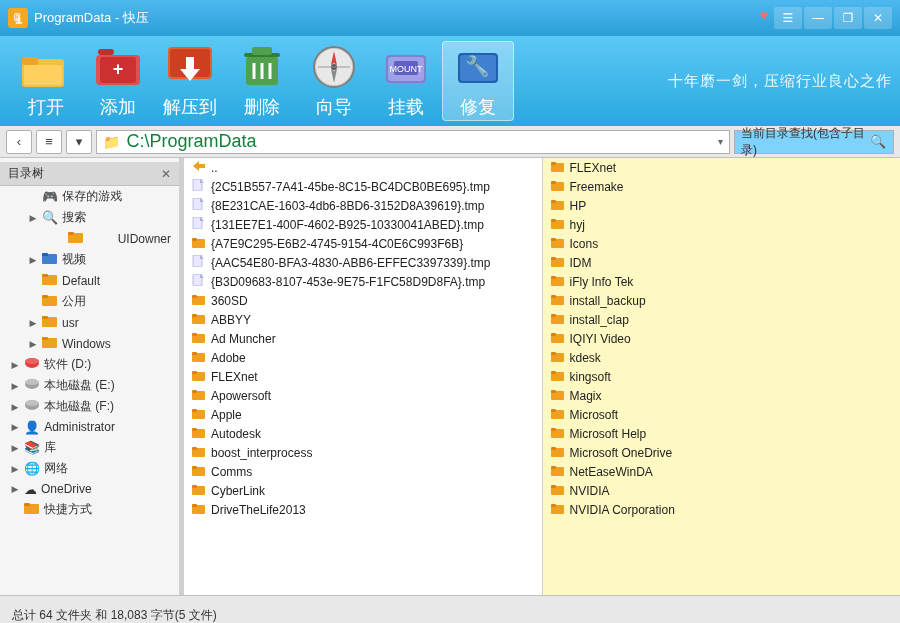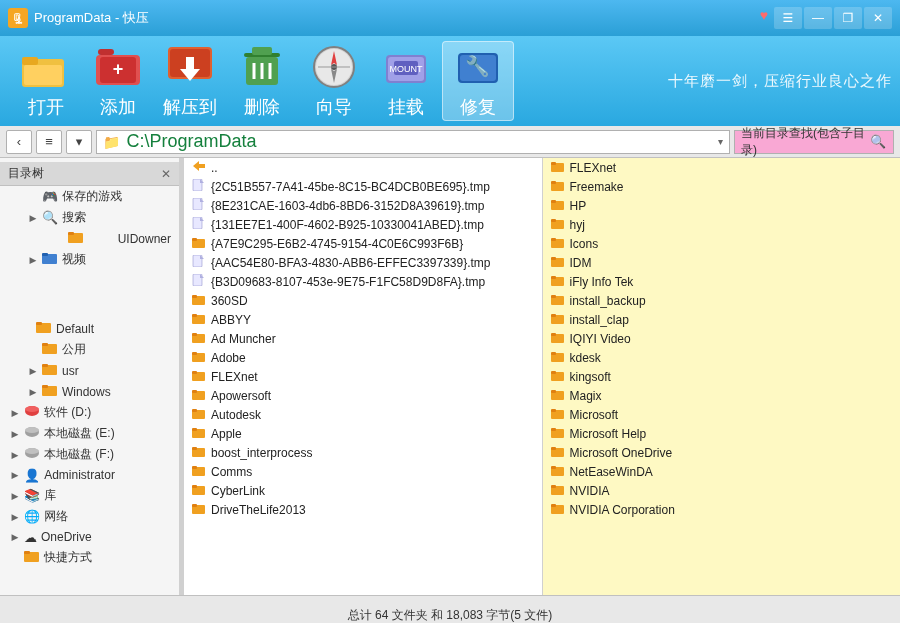--- a/index.html
+++ b/index.html
@@ -107,21 +107,21 @@
       gap: 6px;
     }
     .path-folder-icon { color: #f0a020; font-size: 14px; }
     .path-text { flex: 1; color: #15803d; font-size: 18px; }
     .path-dropdown {
       color: #666; font-size: 10px; cursor: pointer;
     }
     .search-box {
       width: 160px; height: 24px;
       border: 1px solid #b0b0b0;
-      background: #f9a8d4;
+      background: #7dd3fc;
       padding: 0 6px;
       font-size: 12px;
       display: flex; align-items: center;
     }
     .search-text { flex: 1; color: #333; font-size: 12px; }
     .search-icon { color: #666; font-size: 13px; cursor: pointer; }
 
     
     .main-content {
       display: flex;
@@ -193,21 +193,21 @@
     .statusbar {
       height: 28px;
       background: #e8e8e8;
       border-top: 1px solid #c0c0c0;
       display: flex;
       align-items: center;
       padding: 0 12px;
       font-size: 12px;
       color: #333;
     }
-    .statusbar-text { flex: 1; text-align: center; margin-top: 12px; }
+    .statusbar-text { flex: 1; text-align: left; margin-top: 12px; }
 
     
     ::-webkit-scrollbar { width: 8px; height: 8px; }
     ::-webkit-scrollbar-track { background: #f0f0f0; }
     ::-webkit-scrollbar-thumb { background: #b0b0b0; border-radius: 4px; }
 
     
     .splitter {
       width: 4px;
       background: #d0d0d0;
@@ -363,21 +363,21 @@
           <span class="tree-label">UIDowner</span>
         </div>
         <div class="tree-item" style="padding-left: 26px;">
           <span class="tree-expand">▶</span>
           <span class="tree-icon"><svg width="16" height="14" viewBox="0 0 16 14">
               <rect x="0" y="3" width="15" height="10" rx="1" fill="#4080d0"></rect>
               <rect x="0" y="2" width="6" height="3" rx="1" fill="#2060b0"></rect>
             </svg></span>
           <span class="tree-label">视频</span>
         </div>
-        <div class="tree-item" style="padding-left: 20px; margin-top: 48px;">
+        <div class="tree-item" style="padding-left: 26px;">
           <span class="tree-expand"></span>
           <span class="tree-icon"><svg width="16" height="14" viewBox="0 0 16 14">
               <rect x="0" y="3" width="15" height="10" rx="1" fill="#f0a020"></rect>
               <rect x="0" y="2" width="6" height="3" rx="1" fill="#e08010"></rect>
             </svg></span>
           <span class="tree-label">Default</span>
         </div>
         <div class="tree-item" style="padding-left: 26px;">
           <span class="tree-expand"></span>
           <span class="tree-icon"><svg width="16" height="14" viewBox="0 0 16 14">
@@ -550,28 +550,28 @@
               <rect x="0" y="3" width="13" height="9" rx="1" fill="#f0a020"></rect>
               <rect x="0" y="2" width="5" height="3" rx="1" fill="#e08010"></rect>
             </svg></span>
           <span class="file-item-name">Apowersoft</span>
         </div>
         <div class="file-item">
           <span class="file-item-icon"><svg width="14" height="12" viewBox="0 0 14 12">
               <rect x="0" y="3" width="13" height="9" rx="1" fill="#f0a020"></rect>
               <rect x="0" y="2" width="5" height="3" rx="1" fill="#e08010"></rect>
             </svg></span>
+          <span class="file-item-name">Apple</span>
+        </div>
+        <div class="file-item">
+          <span class="file-item-icon"><svg width="14" height="12" viewBox="0 0 14 12">
+              <rect x="0" y="3" width="13" height="9" rx="1" fill="#f0a020"></rect>
+              <rect x="0" y="2" width="5" height="3" rx="1" fill="#e08010"></rect>
+            </svg></span>
           <span class="file-item-name">Autodesk</span>
-        </div>
-        <div class="file-item">
-          <span class="file-item-icon"><svg width="14" height="12" viewBox="0 0 14 12">
-              <rect x="0" y="3" width="13" height="9" rx="1" fill="#f0a020"></rect>
-              <rect x="0" y="2" width="5" height="3" rx="1" fill="#e08010"></rect>
-            </svg></span>
-          <span class="file-item-name">Apple</span>
         </div>
         <div class="file-item">
           <span class="file-item-icon"><svg width="14" height="12" viewBox="0 0 14 12">
               <rect x="0" y="3" width="13" height="9" rx="1" fill="#f0a020"></rect>
               <rect x="0" y="2" width="5" height="3" rx="1" fill="#e08010"></rect>
             </svg></span>
           <span class="file-item-name">boost_interprocess</span>
         </div>
         <div class="file-item">
           <span class="file-item-icon"><svg width="14" height="12" viewBox="0 0 14 12">

